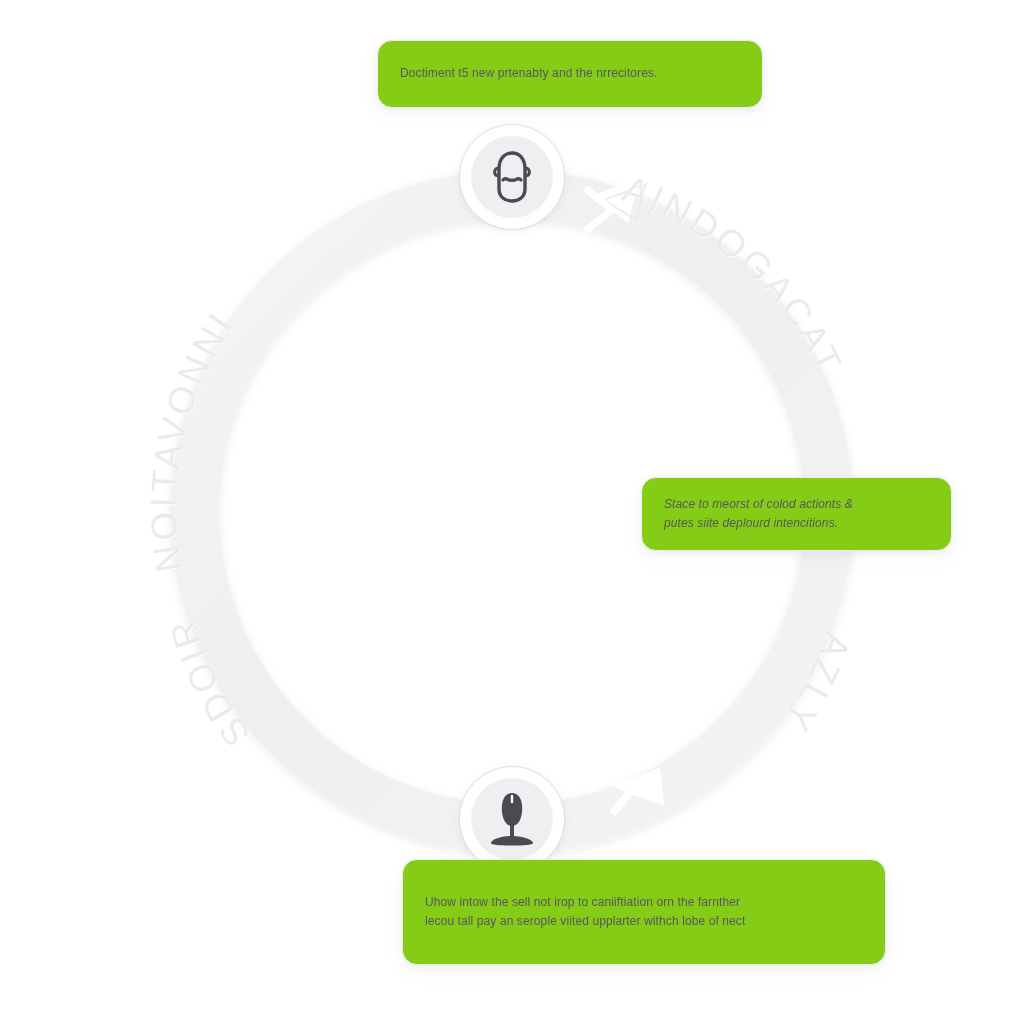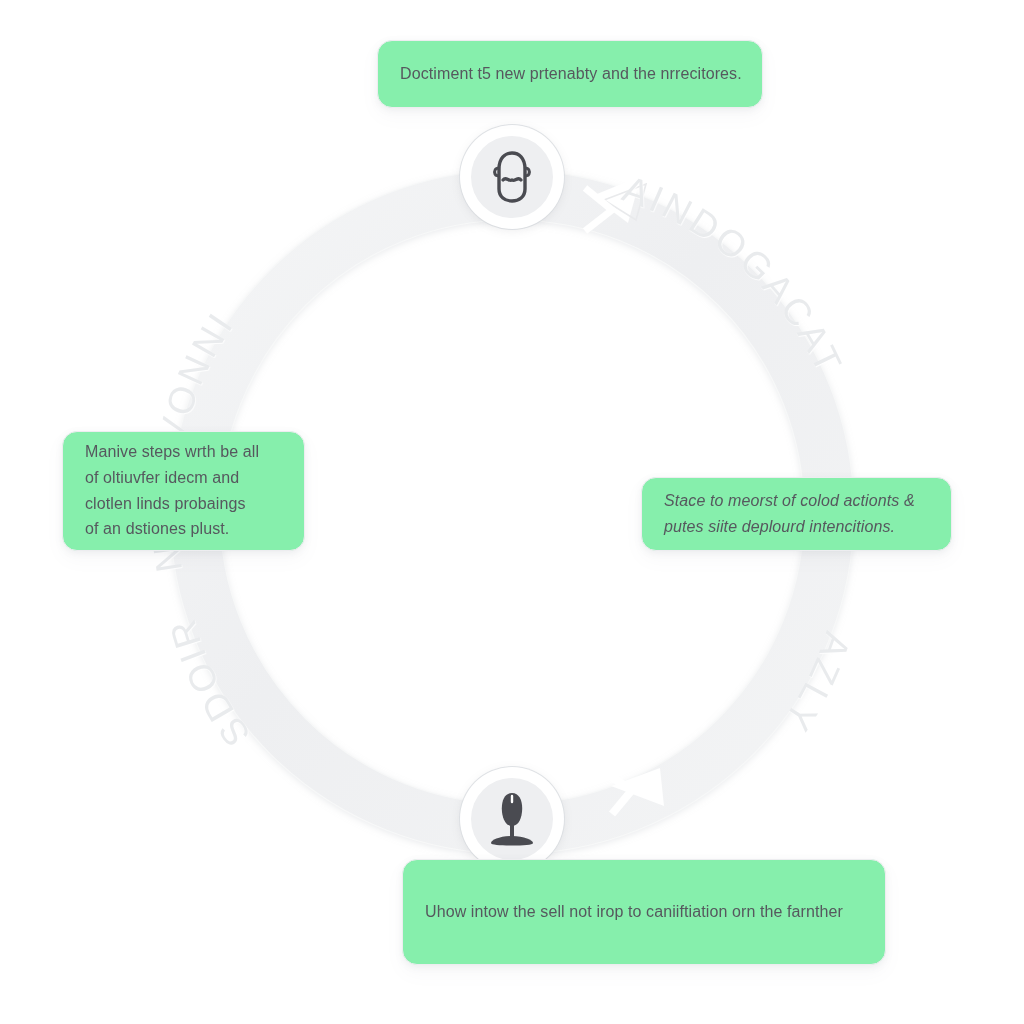--- a/index.html
+++ b/index.html
@@ -57,27 +57,27 @@
     justify-content: center;
   }
   .node-top    { left: 460px; top: 125px; }
   .node-bottom { left: 460px; top: 767px; }
 
   .node-inner svg { display: block; }
 
   
   .callout {
     position: absolute;
-    background: #86efac;
+    background: #84cc16;
     border: 1px solid #ededf0;
     border-radius: 15px;
     box-shadow: 0 2px 7px rgba(130,135,145,0.10),
                 0 8px 18px rgba(130,135,145,0.055);
     color: #56585e;
-    font-size: 16px;
+    font-size: 12px;
     line-height: 1.62;
     letter-spacing: 0.1px;
     padding: 17px 22px 18px 22px;
     display: flex;
     align-items: center;
   }
   .callout p { margin: 0; }
 
   .callout-top {
     left: 377px; top: 40px;
@@ -185,35 +185,28 @@
                    C15 55.5 5 55 5 53 C5 50 14 46 26 46 Z" fill="#4a4b51"></path>
         </svg>
       </span>
     </div>
   </div>
 
   <div class="callout callout-top">
     <p>Doctiment t5 new prtenabty and the nrrecitores.</p>
   </div>
 
-  <div class="callout callout-left">
-    <div>
-      <p>Manive steps wrth be all</p>
-      <p>of oltiuvfer idecm and</p>
-      <p>clotlen linds probaings</p>
-      <p>of an dstiones plust.</p>
-    </div>
-  </div>
 
   <div class="callout callout-right">
     <div>
       <p>Stace to meorst of colod actionts &amp;</p>
       <p>putes siite deplourd intencitions.</p>
     </div>
   </div>
 
   <div class="callout callout-bottom">
     <div>
       <p>Uhow intow the sell not irop to caniiftiation orn the farnther</p>
+      <p>lecou tall pay an serople viited upplarter withch lobe of nect</p>
     </div>
   </div>
 
 </div>
 
 </body></html>

